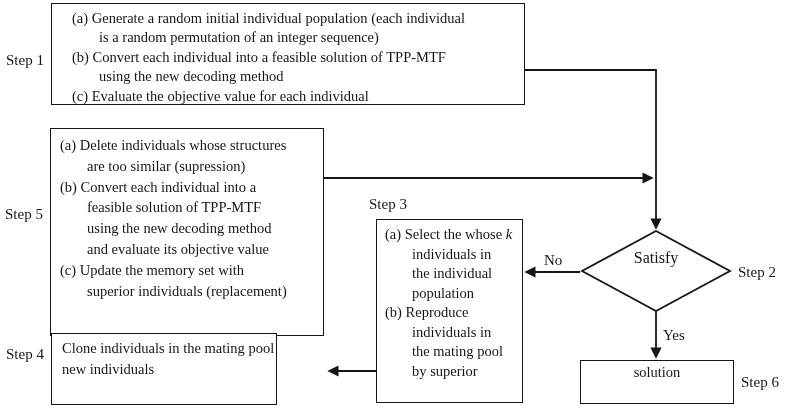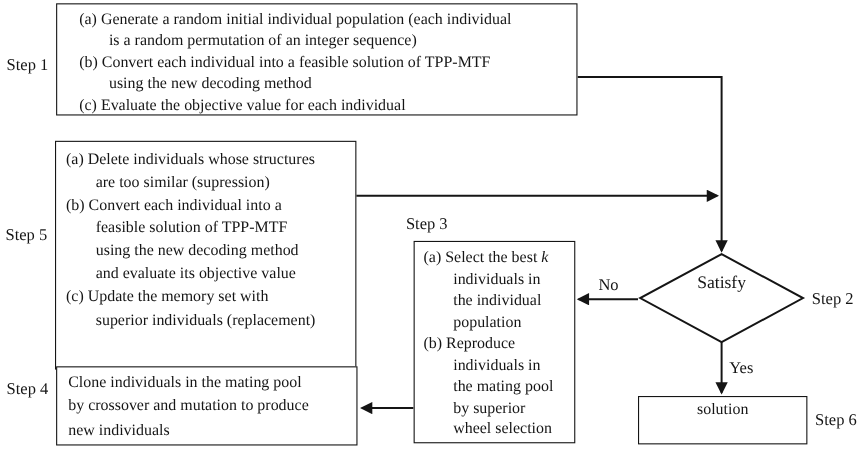--- a/index.html
+++ b/index.html
@@ -28,21 +28,21 @@
     z-index: 2;
   }
   .ln { white-space: nowrap; }
   .ind { padding-left: 27px; }
   #box1 { left: 51px;  top: 3px;   width: 474px; height: 102px; padding: 5px 4px 0 20px; }
   #box1 .ln { line-height: 19.4px; }
   #box5 { left: 50px;  top: 128px; width: 274px; height: 208px; padding: 6px 3px 0 9px; }
   #box5 .ln { line-height: 20.8px; }
   #box3 { left: 376px; top: 219px; width: 147px; height: 184px; padding: 5px 2px 0 8px; }
   #box3 .ln { line-height: 19.5px; }
-  #box4 { left: 51px;  top: 333px; width: 274px; height: 72px;  padding: 4px 3px 0 10px; }
+  #box4 { left: 51px;  top: 333px; width: 226px; height: 72px;  padding: 4px 3px 0 10px; }
   #box4 .ln { line-height: 21.4px; }
   #box6 { left: 580px; top: 360px; width: 154px; height: 44px;  padding-top: 1px; text-align: center; }
   #box6 .ln { line-height: 20px; }
   .diamond-text {
     position: absolute;
     left: 581px; top: 248px; width: 150px;
     text-align: center;
     font-size: 16px;
     line-height: 20px;
     z-index: 2;
@@ -98,34 +98,32 @@
     <div class="ln ind">are too similar (supression)</div>
     <div class="ln">(b) Convert each individual into a</div>
     <div class="ln ind">feasible solution of TPP-MTF</div>
     <div class="ln ind">using the new decoding method</div>
     <div class="ln ind">and evaluate its objective value</div>
     <div class="ln">(c) Update the memory set with</div>
     <div class="ln ind">superior individuals (replacement)</div>
   </div>
 
   <div class="box" id="box3">
-    <div class="ln"><span>(a) Select the best </span><span class="var-k">k</span></div>
+    <div class="ln"><span>(a) Select the whose </span><span class="var-k">k</span></div>
     <div class="ln ind">individuals in</div>
     <div class="ln ind">the individual</div>
     <div class="ln ind">population</div>
     <div class="ln">(b) Reproduce</div>
     <div class="ln ind">individuals in</div>
     <div class="ln ind">the mating pool</div>
     <div class="ln ind">by superior</div>
-    <div class="ln ind">wheel selection</div>
   </div>
 
   <div class="box" id="box4">
     <div class="ln">Clone individuals in the mating pool</div>
-    <div class="ln">by crossover and mutation to produce</div>
     <div class="ln">new individuals</div>
   </div>
 
   <div class="box" id="box6">
     <div class="ln">solution</div>
   </div>
 
   <div class="diamond-text">
     <div class="ln">Satisfy</div>
   </div>

